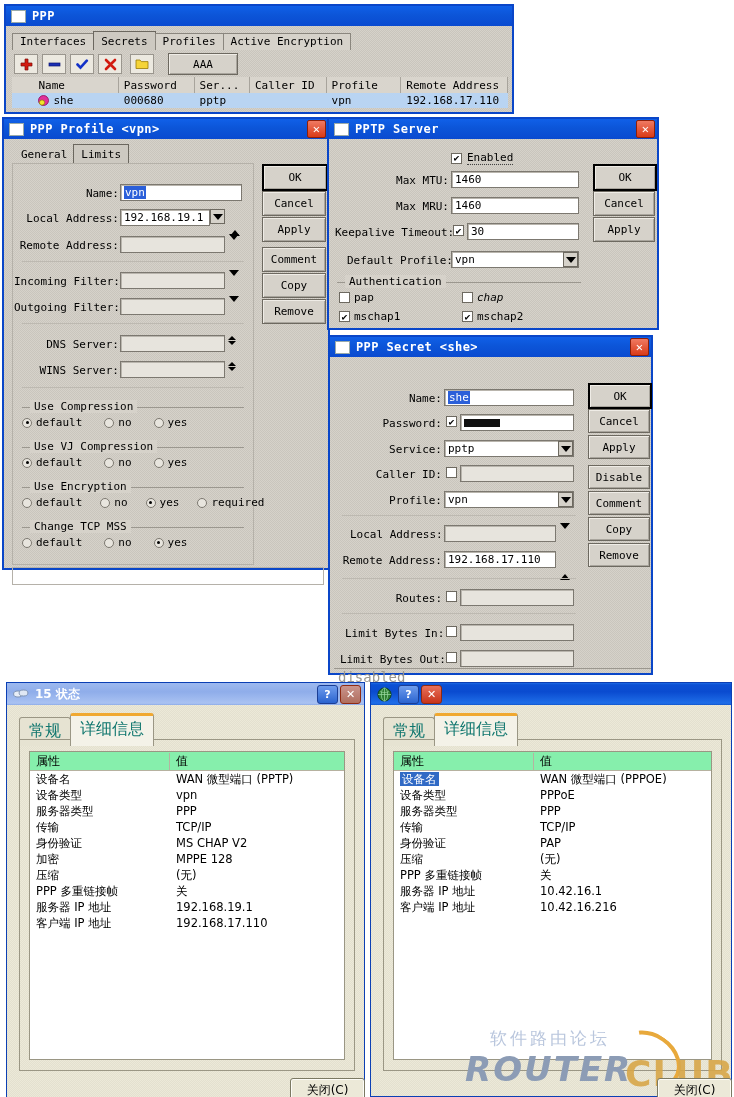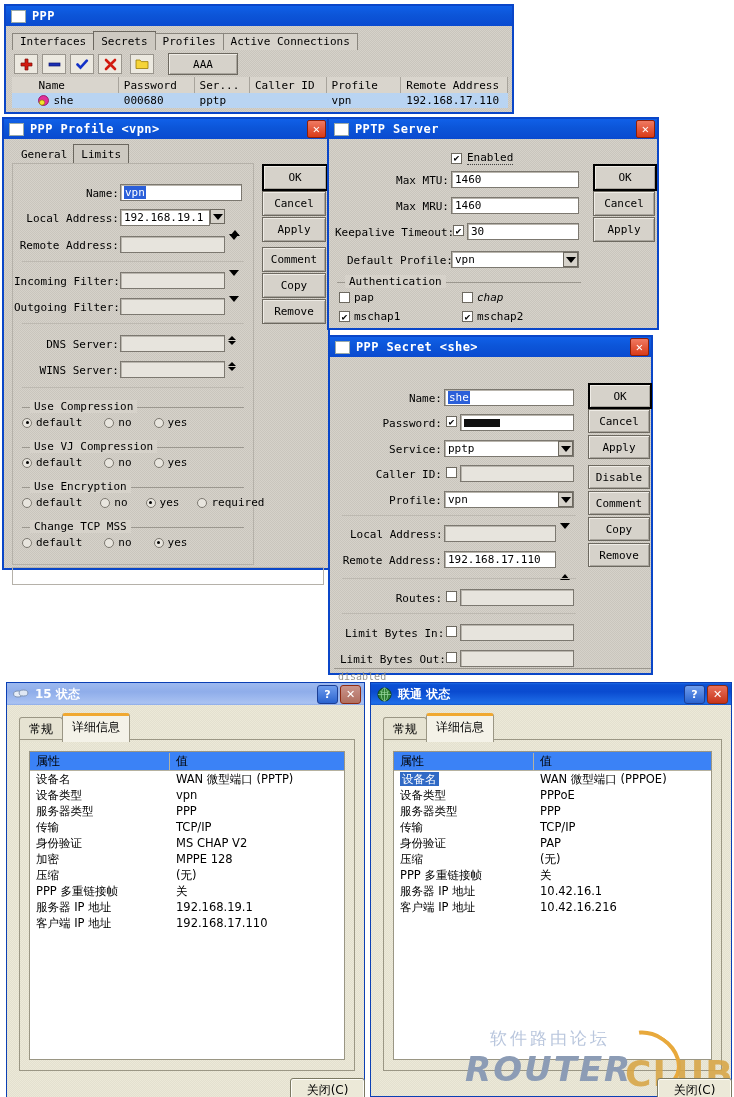--- a/index.html
+++ b/index.html
@@ -67,27 +67,27 @@
        display:flex;align-items:center;justify-content:center;cursor:pointer;line-height:1;}
   .xpb.help{background:linear-gradient(to bottom,#6f9ded,#2a63cf);}
   .xpb.close{background:linear-gradient(to bottom,#e8705a,#c7341a);border-color:#8e2a12;}
   .xpb.close.dim{background:linear-gradient(to bottom,#c9948c,#b06e5e);}
   .xp-body{position:absolute;left:0;right:0;top:22px;bottom:0;background:#ece9d8;
            background-image:
              linear-gradient(45deg,#e3e0cf 25%,transparent 25%,transparent 75%,#e3e0cf 75%),
              linear-gradient(45deg,#e3e0cf 25%,transparent 25%,transparent 75%,#e3e0cf 75%);
            background-size:2px 2px;background-position:0 0,1px 1px;}
   .xp-tabs{position:absolute;left:12px;top:8px;display:flex;align-items:flex-end;}
-  .xptab{font-size:12px;font-family:Liberation Serif, serif;padding:3px 9px 4px;
+  .xptab{font-size:16px;font-family:Liberation Serif, serif;padding:3px 9px 4px;
          background:#e6e3d2;border:1px solid #9a9684;border-bottom:none;border-radius:3px 3px 0 0;
-         margin-right:-1px;cursor:pointer;color:#000000;}
+         margin-right:-1px;cursor:pointer;color:#0f766e;}
   .xptab.sel{background:#f4f2e8;border-top:3px solid #f0a830;padding-top:3px;padding-bottom:6px;z-index:2;position:relative;}
   .xp-panel{position:absolute;border:1px solid #9a9684;background:transparent;}
   .listbox{position:absolute;background:#fff;border:1px solid #9a9684;overflow:hidden;}
-  .lhead{display:flex;height:18px;background:#3b82f6;border-bottom:1px solid #b6b2a0;font-size:12px;
+  .lhead{display:flex;height:18px;background:#86efac;border-bottom:1px solid #b6b2a0;font-size:12px;
          font-family:"DejaVu Sans","Liberation Sans",sans-serif;align-items:center;}
   .lhead > div{padding-left:6px;}
   .lhead .c1{width:140px;border-right:1px solid #b6b2a0;box-sizing:border-box;}
   .lrow{display:flex;font-size:11.5px;line-height:16px;font-family:"DejaVu Sans","Liberation Sans",sans-serif;}
   .lrow .c1{width:140px;padding-left:6px;box-sizing:border-box;white-space:nowrap;}
   .lrow .c2{padding-left:6px;white-space:nowrap;}
   .lrow.selrow .c1 span{background:#316ac5;color:#fff;padding:0 2px;}
   .xpbtn{position:absolute;background:#ece9d8;border:1px solid #7b7963;border-radius:3px;
          font-size:12px;font-family:"DejaVu Sans","Liberation Sans",sans-serif;
          display:flex;align-items:center;justify-content:center;cursor:pointer;
@@ -119,21 +119,21 @@
   <div class="win-title">
     <span class="tglyph"></span>
     <span class="ttext">PPP</span>
   </div>
   <div class="win-body">
 
     <div class="tabs" style="">
       <div class="tab">Interfaces</div>
       <div class="tab sel">Secrets</div>
       <div class="tab">Profiles</div>
-      <div class="tab">Active Connections</div>
+      <div class="tab">Active Encryption</div>
     </div>
 
     <div style="position:absolute;left:8px;top:27px;display:flex;align-items:center;">
       <div class="tbbtn">
         <svg width="13" height="13" viewBox="0 0 13 13">
             <path d="M5 1h3v4h4v3H8v4H5V8H1V5h4z" fill="#d21b10" stroke="#7e0d06" stroke-width=".7"></path>
           </svg>
       </div>
       <div class="tbbtn">
         <svg width="13" height="13" viewBox="0 0 13 13">
@@ -464,21 +464,21 @@
     <div class="sep" style="left:12px;top:256px;width:234px;"></div>
 
     <div class="lbl" style="position:absolute;left:15px;top:270px;width:97px;">Limit Bytes In:</div>
     <span class="cb" style="position:absolute;left:116px;top:269px;"></span>
     <div class="tf empty" style="position:absolute;left:130px;top:267px;width:114px;"></div>
 
     <div class="lbl" style="position:absolute;left:10px;top:296px;width:102px;">Limit Bytes Out:</div>
     <span class="cb" style="position:absolute;left:116px;top:295px;"></span>
     <div class="tf empty" style="position:absolute;left:130px;top:293px;width:114px;"></div>
 
-    <div style="position:absolute;left:4px;top:311px;width:313px;height:15px;border-top:1px solid #9b978f;font-size:10px;color:#9a968e;padding-left:4px;display:flex;align-items:center;">
+    <div style="position:absolute;left:4px;top:311px;width:313px;height:15px;border-top:1px solid #9b978f;font-size:14px;color:#9a968e;padding-left:4px;display:flex;align-items:center;">
       <span>disabled</span>
     </div>
 
     <div class="btn def" style="position:absolute;left:258px;top:26px;width:60px;height:22px;">OK</div>
     <div class="btn" style="position:absolute;left:258px;top:52px;width:60px;height:22px;">Cancel</div>
     <div class="btn" style="position:absolute;left:258px;top:78px;width:60px;height:22px;">Apply</div>
     <div class="btn" style="position:absolute;left:258px;top:108px;width:60px;height:22px;">Disable</div>
     <div class="btn" style="position:absolute;left:258px;top:134px;width:60px;height:22px;">Comment</div>
     <div class="btn" style="position:absolute;left:258px;top:160px;width:60px;height:22px;">Copy</div>
     <div class="btn" style="position:absolute;left:258px;top:186px;width:60px;height:22px;">Remove</div>
@@ -558,21 +558,20 @@
 </div>
 
 <div class="xp" style="left:370px;top:682px;width:362px;height:415px;">
   <div class="xp-title active">
     <svg width="15" height="15" viewBox="0 0 15 15" style="margin-right:6px;flex:0 0 auto;">
       <circle cx="7.5" cy="7.5" r="6.6" fill="#2e7d32" stroke="#0d3a12" stroke-width=".8"></circle>
       <path d="M1 7.5h13M7.5.9v13.2" stroke="#9fdca5" stroke-width=".7" fill="none"></path>
       <ellipse cx="7.5" cy="7.5" rx="3.2" ry="6.6" fill="none" stroke="#9fdca5" stroke-width=".7"></ellipse>
       <path d="M3 4.5c2 1.5 7 1.5 9 0" fill="none" stroke="#9fdca5" stroke-width=".6"></path>
     </svg>
-    <span class="ttxt">联通 状态</span>
     <span class="xp-btns">
       <span class="xpb help">?</span>
       <span class="xpb close">✕</span>
     </span>
   </div>
   <div class="xp-body">
 
     <div class="xp-tabs">
       <div class="xptab">常规</div>
       <div class="xptab sel">详细信息</div>

